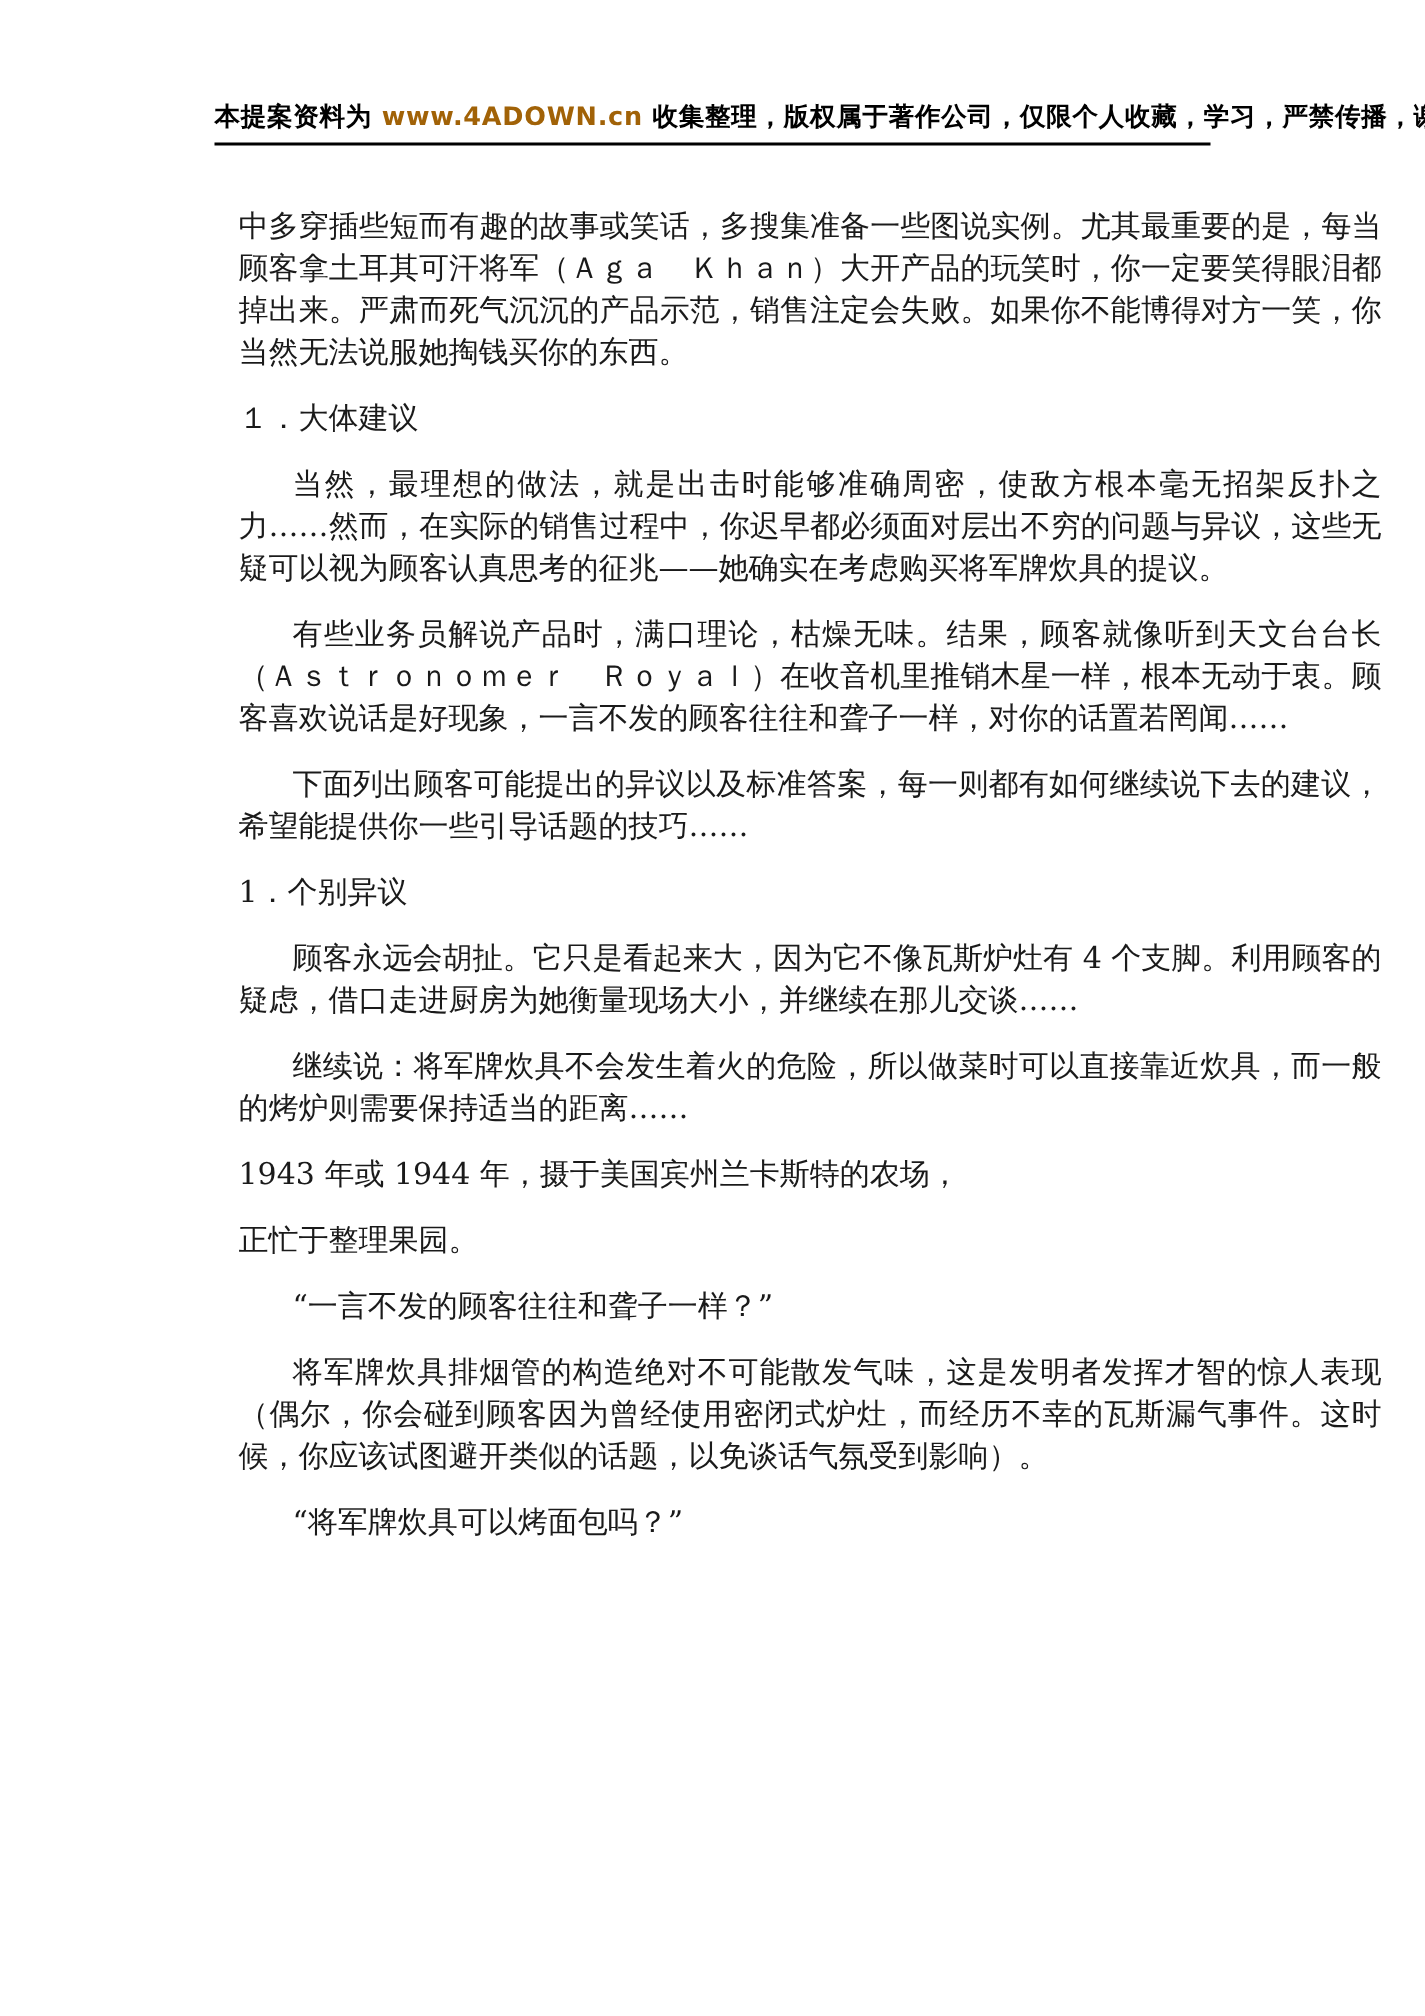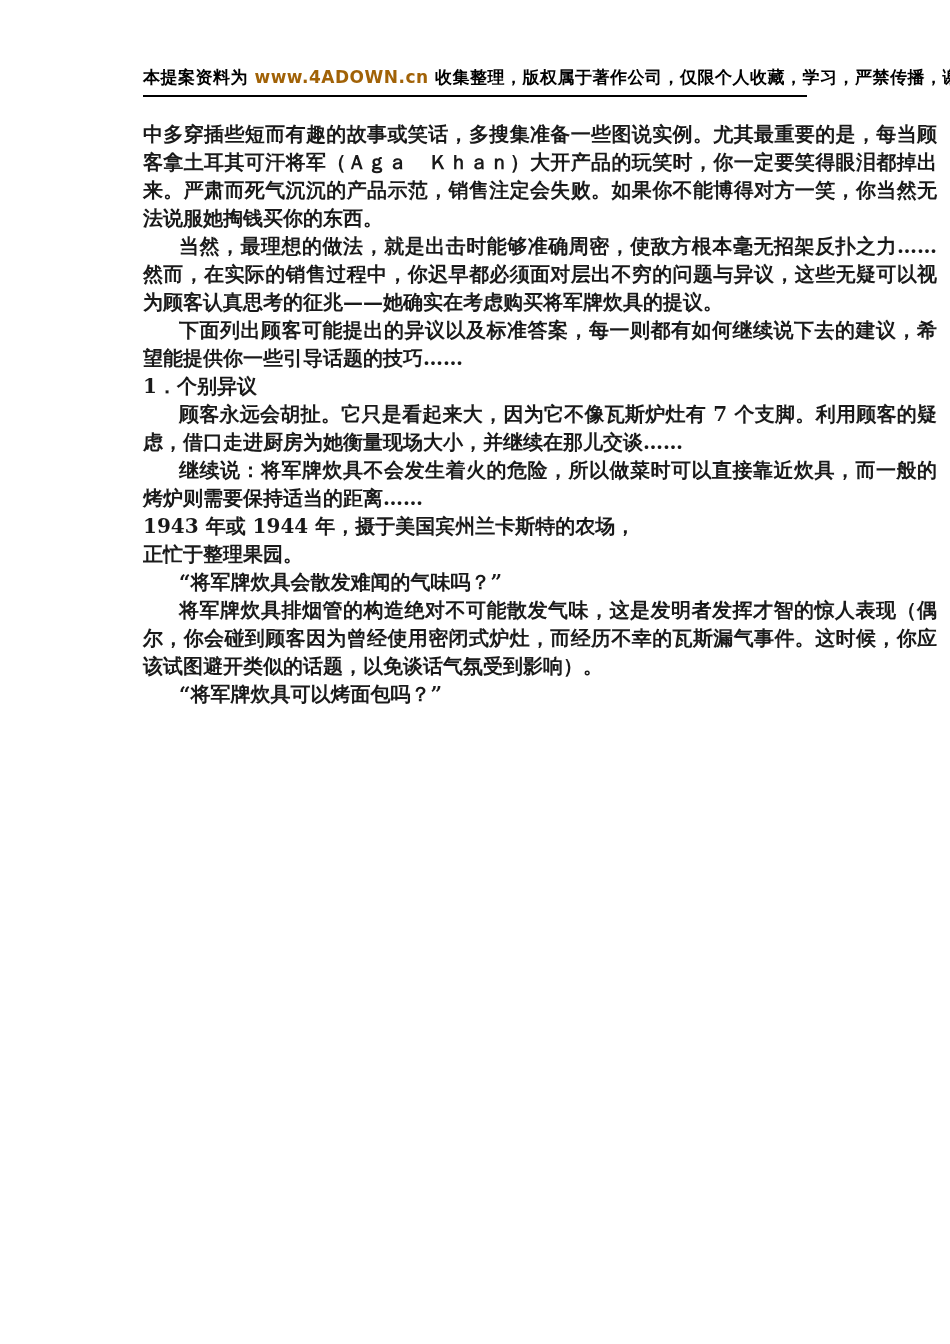--- a/index.html
+++ b/index.html
@@ -42,21 +42,21 @@
   
   .doc-body {
     position: absolute;
     left: 143px;
     top: 120px;
     width: 794px;
     font-size: 20px;
     line-height: 28px;
     text-align: justify;
   }
-  .doc-body p { margin: 0; font-weight: bold; }
+  .doc-body p { margin: 16px; }
   .ind { text-indent: 36px; }
   .mt28 { margin-top: 28px; }
   .mt32 { margin-top: 32px; }
   .mt40 { margin-top: 40px; }
   .mt44 { margin-top: 44px; }
   .mt46 { margin-top: 46px; }
   .mt48 { margin-top: 48px; }
   .mt56 { margin-top: 56px; }
 </style>
 </head>
@@ -64,25 +64,27 @@
 
 <div class="page">
 
   <div class="header">
     <span>本提案资料为 </span><a class="url">www.4ADOWN.cn</a><span> 收集整理，版权属于著作公司，仅限个人收藏，学习，严禁传播，谢谢合作！</span>
   </div>
   <div class="header-rule"></div>
 
   <div class="doc-body">
     <p>中多穿插些短而有趣的故事或笑话，多搜集准备一些图说实例。尤其最重要的是，每当顾客拿土耳其可汗将军（Ａｇａ　Ｋｈａｎ）大开产品的玩笑时，你一定要笑得眼泪都掉出来。严肃而死气沉沉的产品示范，销售注定会失败。如果你不能博得对方一笑，你当然无法说服她掏钱买你的东西。</p>
+    <p class="mt56">１．大体建议</p>
     <p class="ind">当然，最理想的做法，就是出击时能够准确周密，使敌方根本毫无招架反扑之力……然而，在实际的销售过程中，你迟早都必须面对层出不穷的问题与异议，这些无疑可以视为顾客认真思考的征兆——她确实在考虑购买将军牌炊具的提议。</p>
+    <p class="ind">有些业务员解说产品时，满口理论，枯燥无味。结果，顾客就像听到天文台台长（Ａｓｔｒｏｎｏｍｅｒ　Ｒｏｙａｌ）在收音机里推销木星一样，根本无动于衷。顾客喜欢说话是好现象，一言不发的顾客往往和聋子一样，对你的话置若罔闻……</p>
     <p class="ind">下面列出顾客可能提出的异议以及标准答案，每一则都有如何继续说下去的建议，希望能提供你一些引导话题的技巧……</p>
     <p class="mt28">1．个别异议</p>
-    <p class="ind mt48">顾客永远会胡扯。它只是看起来大，因为它不像瓦斯炉灶有 7 个支脚。利用顾客的疑虑，借口走进厨房为她衡量现场大小，并继续在那儿交谈……</p>
+    <p class="ind mt48">顾客永远会胡扯。它只是看起来大，因为它不像瓦斯炉灶有 4 个支脚。利用顾客的疑虑，借口走进厨房为她衡量现场大小，并继续在那儿交谈……</p>
     <p class="ind">继续说：将军牌炊具不会发生着火的危险，所以做菜时可以直接靠近炊具，而一般的烤炉则需要保持适当的距离……</p>
     <p class="mt32">1943 年或 1944 年，摄于美国宾州兰卡斯特的农场，</p>
     <p>正忙于整理果园。</p>
-    <p class="ind">“将军牌炊具会散发难闻的气味吗？”</p>
+    <p class="ind">“一言不发的顾客往往和聋子一样？”</p>
     <p class="ind mt44">将军牌炊具排烟管的构造绝对不可能散发气味，这是发明者发挥才智的惊人表现（偶尔，你会碰到顾客因为曾经使用密闭式炉灶，而经历不幸的瓦斯漏气事件。这时候，你应该试图避开类似的话题，以免谈话气氛受到影响）。</p>
     <p class="ind mt40">“将军牌炊具可以烤面包吗？”</p>
   </div>
 
 </div>
 
 </body></html>

